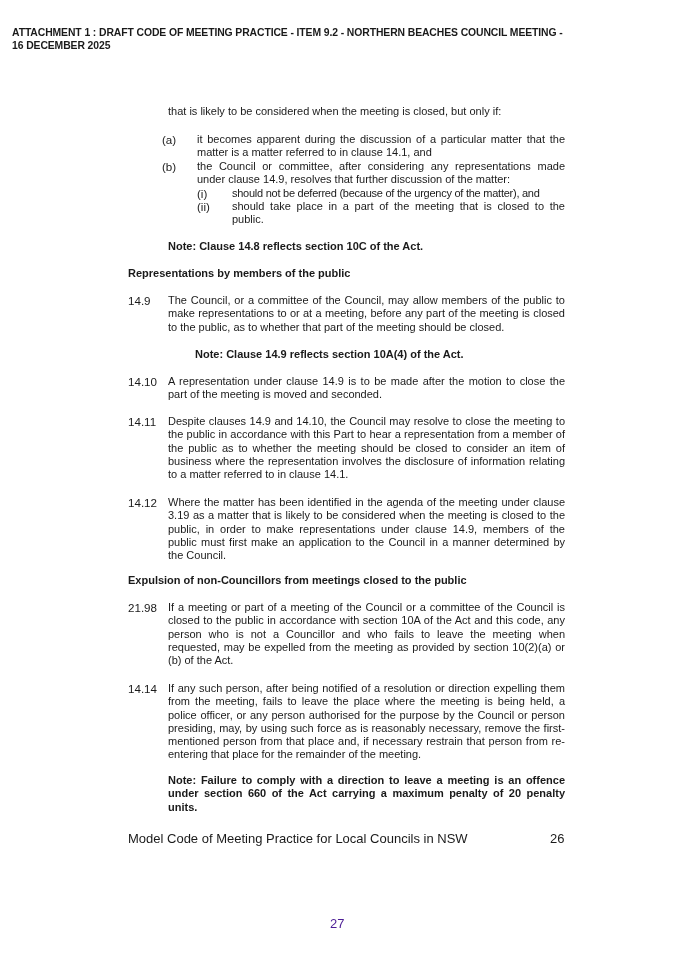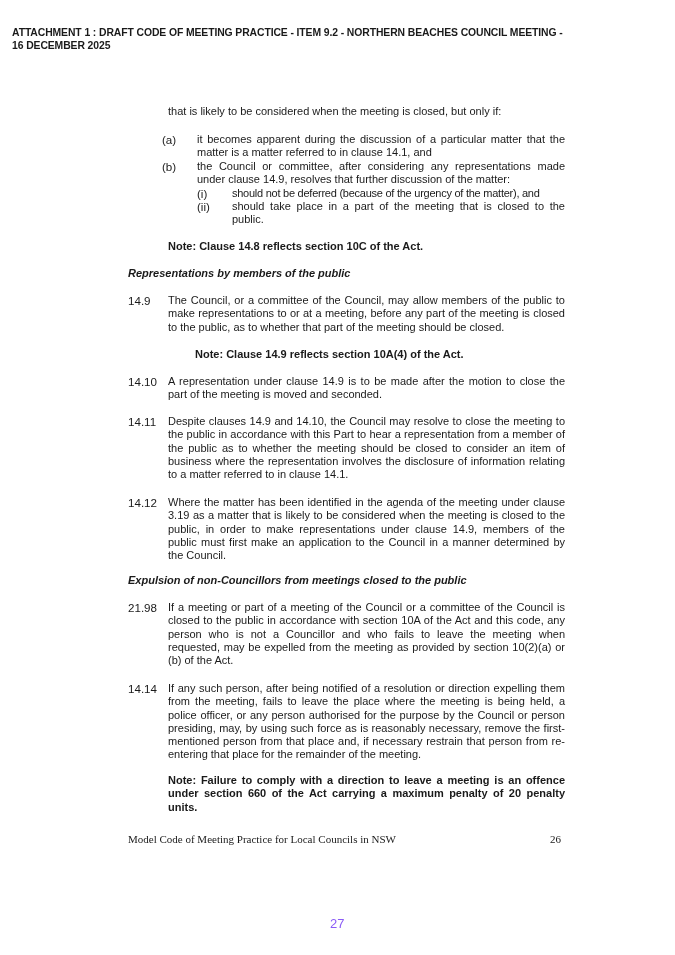--- a/index.html
+++ b/index.html
@@ -4,23 +4,23 @@
 <style>
   html, body { margin: 0; padding: 0; background: #ffffff; }
   body { width: 675px; height: 955px; position: relative; overflow: hidden;
          font-family: "Liberation Sans", sans-serif; color: #1a1a1a; }
   .hdr { position: absolute; right: 63px; font-weight: bold;
          font-size: 10.4px; letter-spacing: -0.1px; line-height: 13px; width: 600px; }
   .p { position: absolute; font-size: 11px; line-height: 13.3px; text-align: justify; }
   .p.last { text-align-last: left; }
   .lbl { position: absolute; font-size: 11.6px; line-height: 13.3px; }
   .b { font-weight: bold; }
-  .bi { font-weight: bold; font-style: italic; }
-  .footer { position: absolute; font-size: 11px; line-height: 12px; font-family: Liberation Serif, serif; }
-  .pgnum { position: absolute; font-size: 13px; color: #8b5cf6; }
+  .bi { font-weight: bold; }
+  .footer { position: absolute; font-size: 13px; line-height: 12px; }
+  .pgnum { position: absolute; font-size: 13px; color: #4c1d95; }
 </style>
 </head>
 <body>
 
 <div class="hdr" style="top:26px;">ATTACHMENT 1 : DRAFT CODE OF MEETING PRACTICE - ITEM 9.2 - NORTHERN BEACHES COUNCIL MEETING -</div>
 <div class="hdr" style="top:39px;">16 DECEMBER 2025</div>
 
 <div class="p" style="left:168px; top:105px; width:400px; text-align:left;">that is likely to be considered when the meeting is closed, but only if:</div>
 
 <div class="lbl" style="left:162px; top:133px;">(a)</div>

